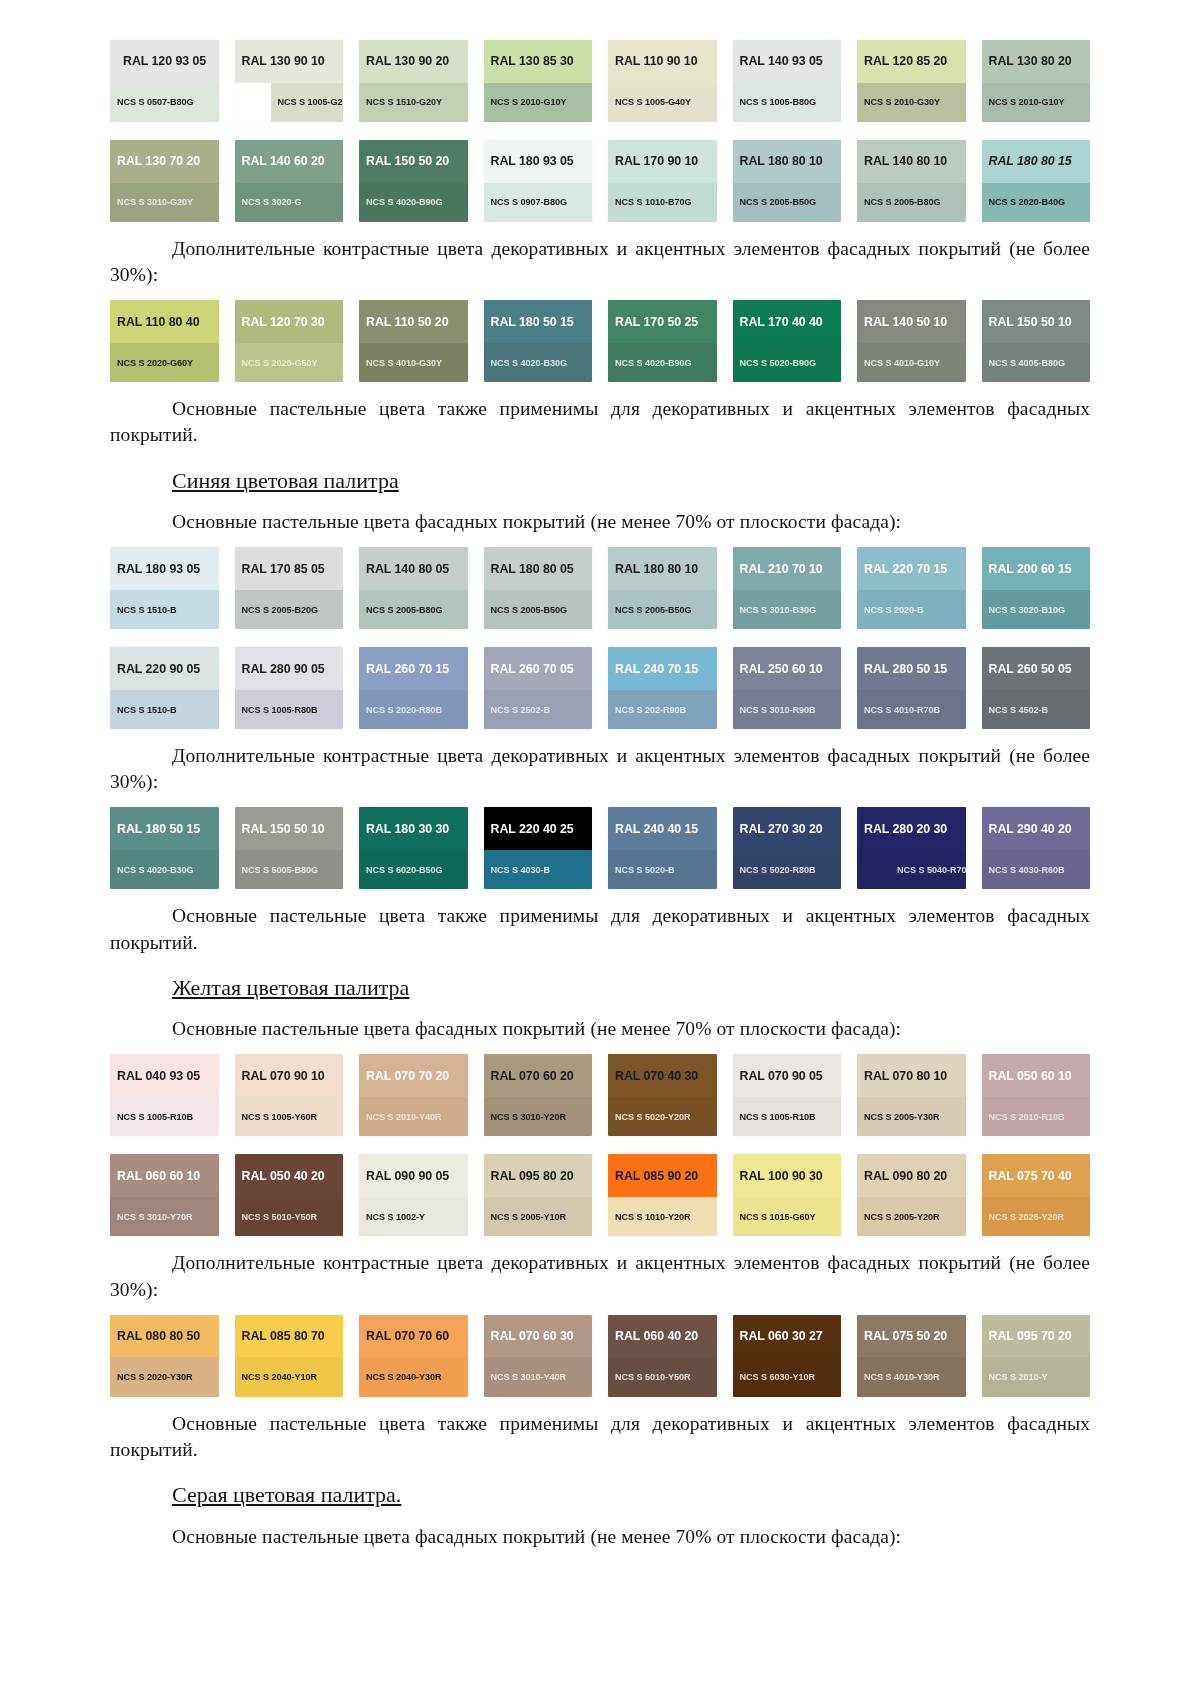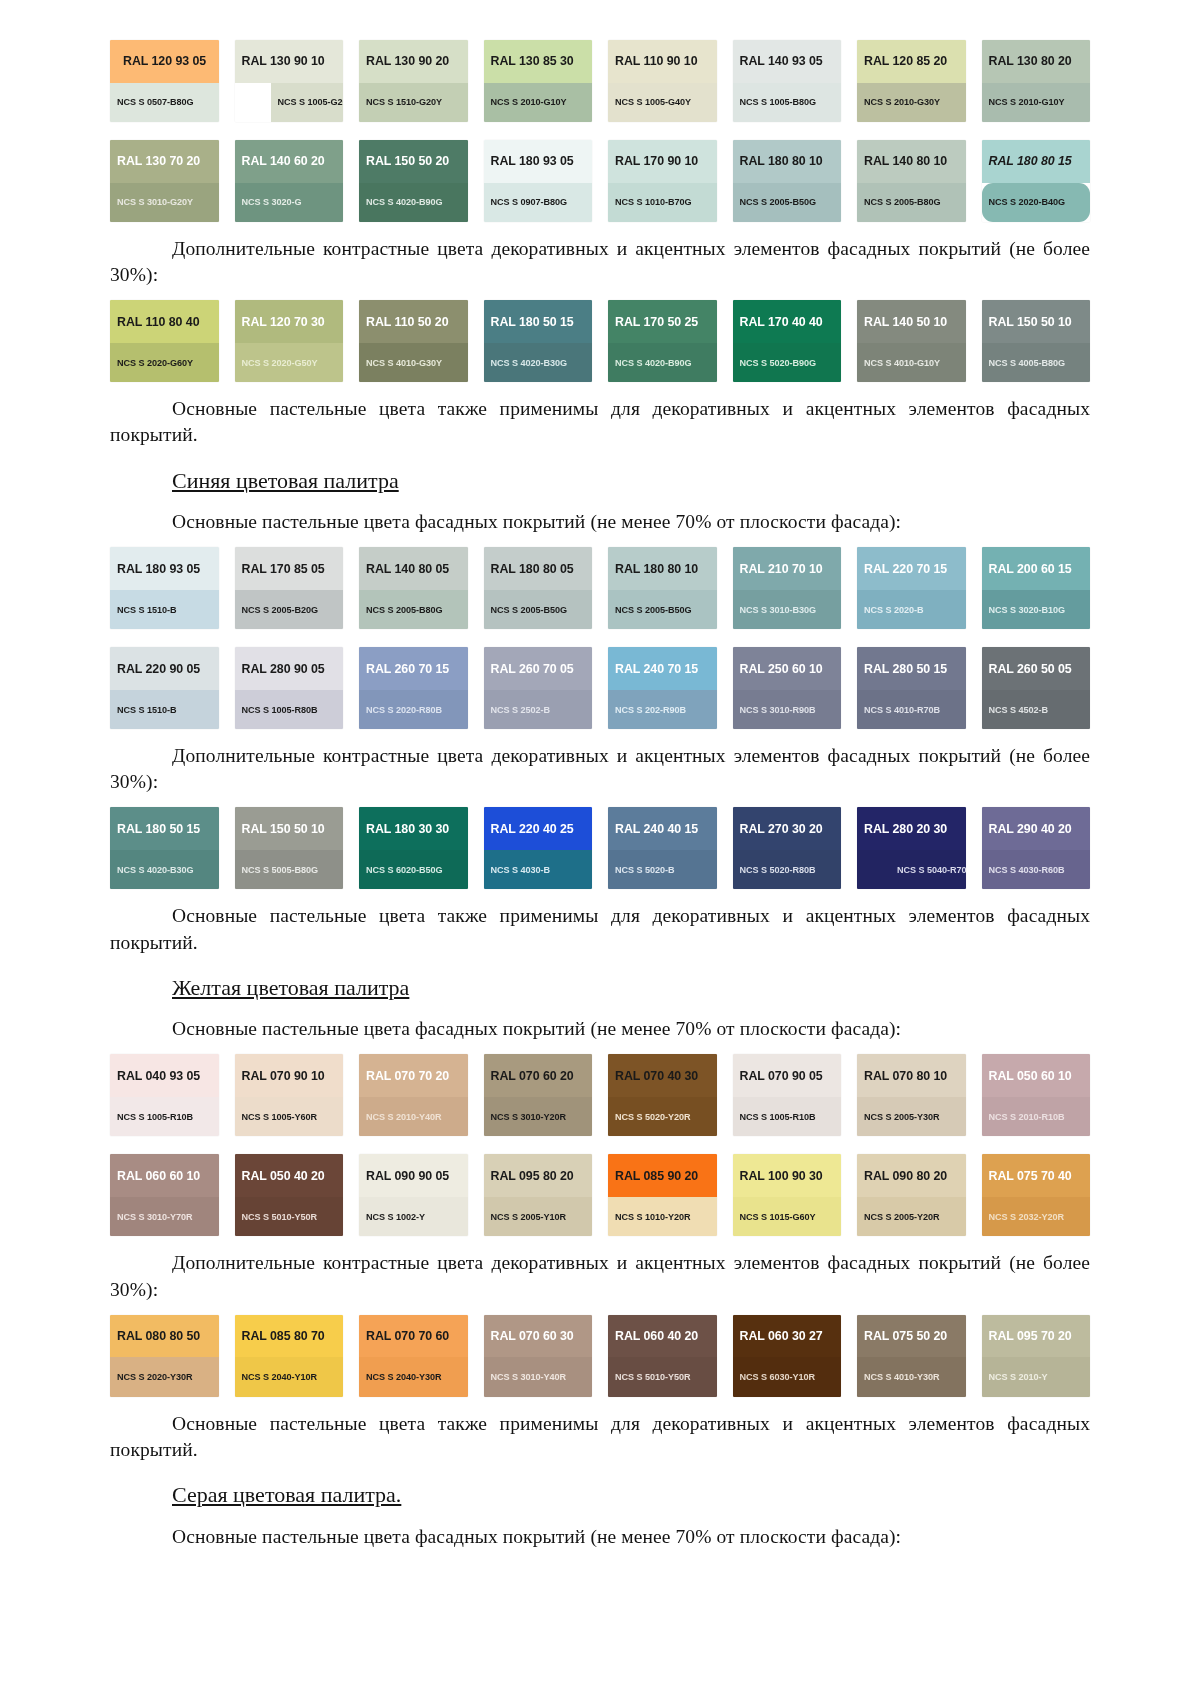--- a/index.html
+++ b/index.html
@@ -90,21 +90,21 @@
   }
   .row-gap{height:12px;}
 </style>
 </head>
 <body>
 
 <div class="page">
 
   <div class="swatch-row">
       <div class="swatch">
-        <div class="top" style="background: #fdba74; padding-left: 13px;">
+        <div class="top" style="background: #e5e5e5; padding-left: 13px;">
           <span class="ral" style="color: rgb(26, 26, 26);">RAL 120 93 05</span>
         </div>
         <div class="bottom" style="background: rgb(221, 230, 221);">
           <span class="ncs" style="color: rgb(26, 26, 26);">NCS S 0507-B80G</span>
         </div>
       </div>
       <div class="swatch">
         <div class="top" style="background: rgb(228, 231, 217);">
           <span class="ral" style="color: rgb(26, 26, 26);">RAL 130 90 10</span>
         </div>
@@ -216,21 +216,21 @@
           <span class="ral" style="color: rgb(26, 26, 26);">RAL 140 80 10</span>
         </div>
         <div class="bottom" style="background: rgb(176, 194, 183);">
           <span class="ncs" style="color: rgb(26, 26, 26);">NCS S 2005-B80G</span>
         </div>
       </div>
       <div class="swatch">
         <div class="top" style="background: rgb(169, 212, 208); font-style: italic;">
           <span class="ral" style="color: rgb(26, 26, 26);">RAL 180 80 15</span>
         </div>
-        <div class="bottom" style="background: rgb(134, 185, 178); border-radius: 11px;">
+        <div class="bottom" style="background: rgb(134, 185, 178);">
           <span class="ncs" style="color: rgb(26, 26, 26);">NCS S 2020-B40G</span>
         </div>
       </div>
     </div>
 
   <div class="para-block">
     <p class="body-text">Дополнительные контрастные цвета декоративных и акцентных элементов фасадных покрытий (не более 30%):</p>
   </div>
 
   <div class="swatch-row">
@@ -468,21 +468,21 @@
       </div>
       <div class="swatch">
         <div class="top" style="background: rgb(13, 111, 92);">
           <span class="ral" style="color: rgb(255, 255, 255);">RAL 180 30 30</span>
         </div>
         <div class="bottom" style="background: rgb(14, 106, 87);">
           <span class="ncs" style="color: rgb(214, 234, 228);">NCS S 6020-B50G</span>
         </div>
       </div>
       <div class="swatch">
-        <div class="top" style="background: #1d4ed8;">
+        <div class="top" style="background: #000000;">
           <span class="ral" style="color: rgb(255, 255, 255);">RAL 220 40 25</span>
         </div>
         <div class="bottom" style="background: rgb(30, 111, 137);">
           <span class="ncs" style="color: rgb(216, 234, 241);">NCS S 4030-B</span>
         </div>
       </div>
       <div class="swatch">
         <div class="top" style="background: rgb(92, 124, 155);">
           <span class="ral" style="color: rgb(255, 255, 255);">RAL 240 40 15</span>
         </div>
@@ -649,21 +649,21 @@
         </div>
         <div class="bottom" style="background: rgb(216, 202, 168);">
           <span class="ncs" style="color: rgb(26, 26, 26);">NCS S 2005-Y20R</span>
         </div>
       </div>
       <div class="swatch">
         <div class="top" style="background: rgb(221, 161, 80);">
           <span class="ral" style="color: rgb(255, 255, 255);">RAL 075 70 40</span>
         </div>
         <div class="bottom" style="background: rgb(214, 153, 74);">
-          <span class="ncs" style="color: rgb(242, 223, 196);">NCS S 2032-Y20R</span>
+          <span class="ncs" style="color: rgb(242, 223, 196);">NCS S 2026-Y20R</span>
         </div>
       </div>
     </div>
 
   <div class="para-block">
     <p class="body-text">Дополнительные контрастные цвета декоративных и акцентных элементов фасадных покрытий (не более 30%):</p>
   </div>
 
   <div class="swatch-row">
       <div class="swatch">

